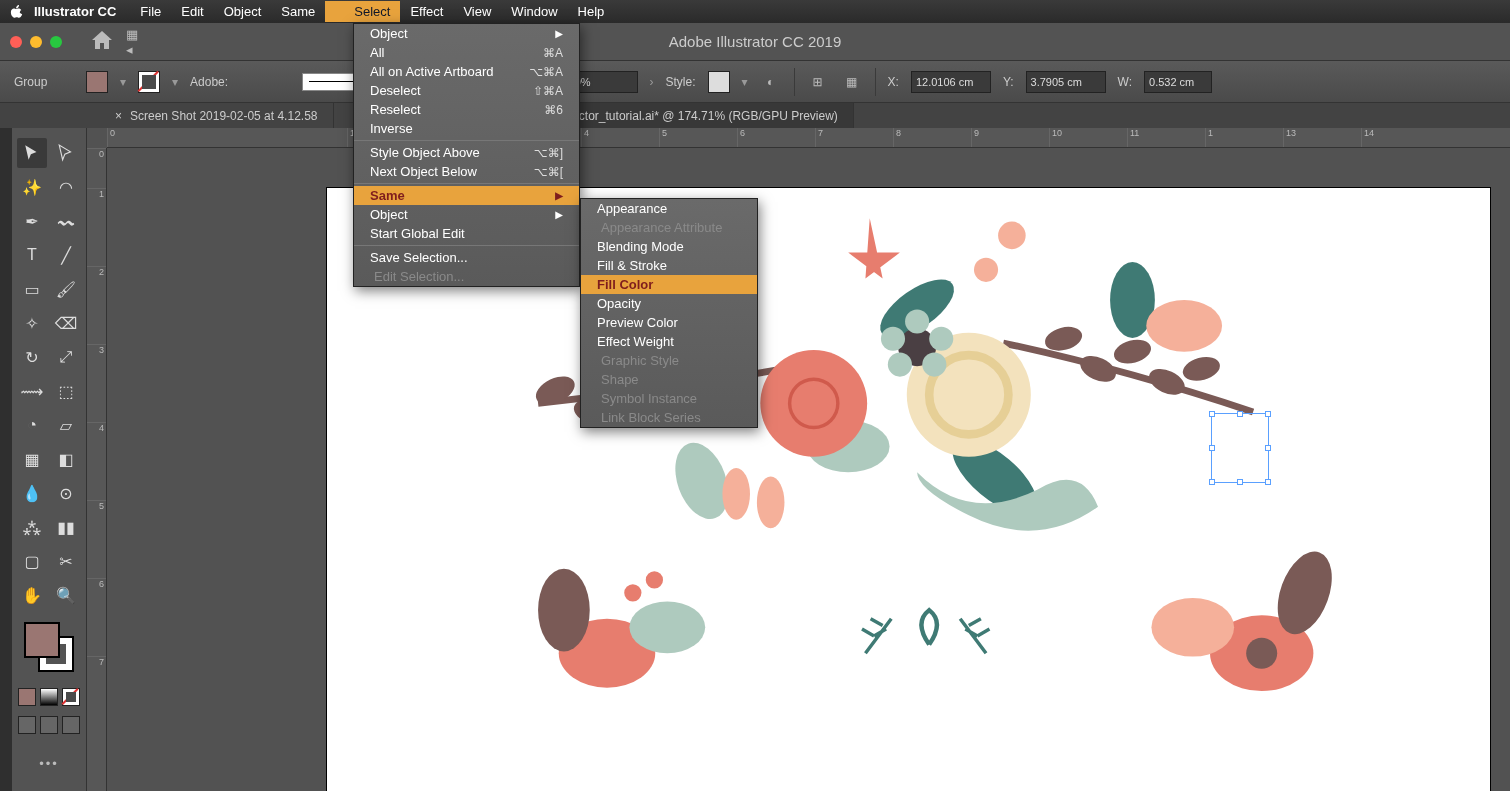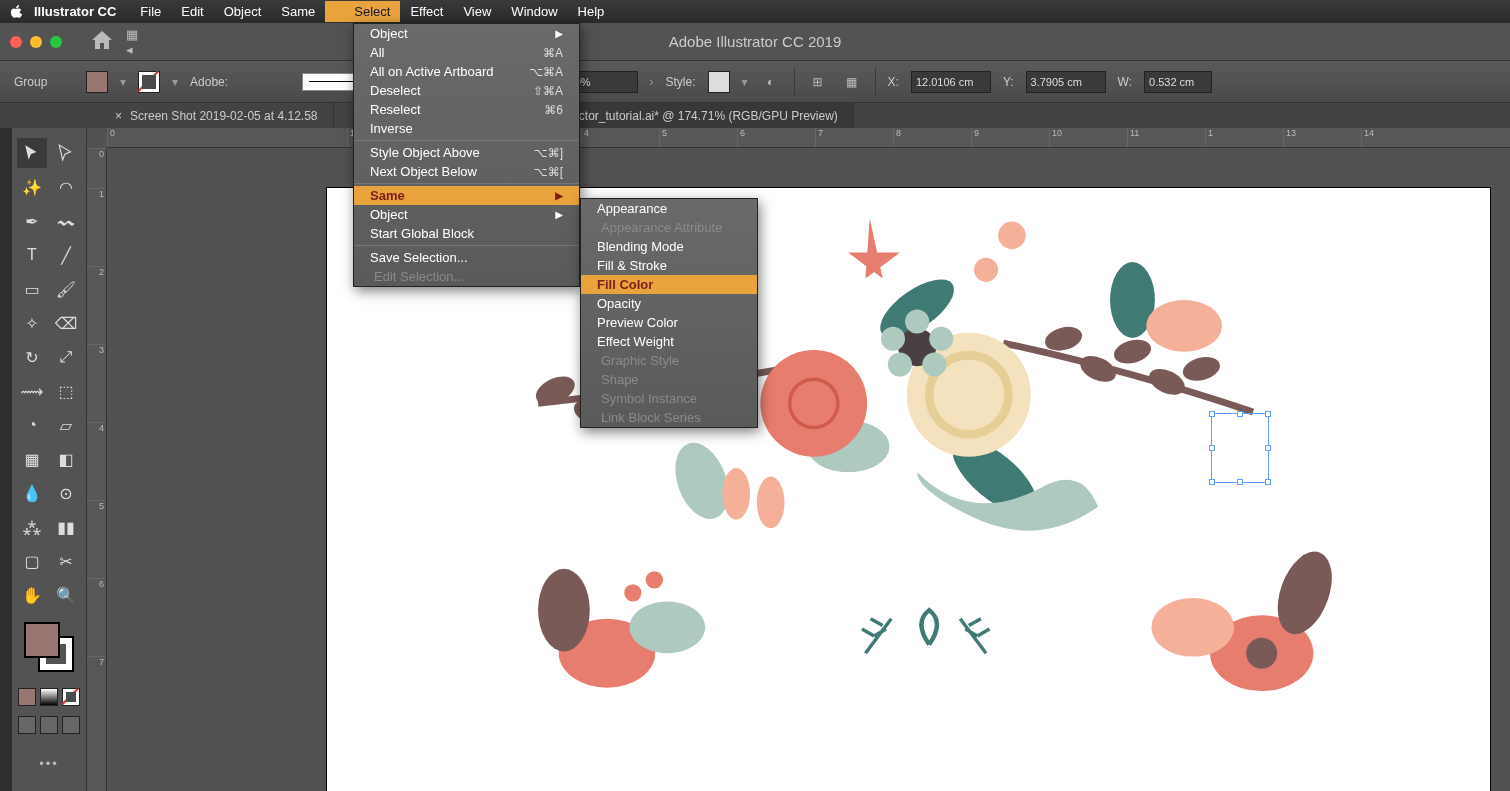--- a/index.html
+++ b/index.html
@@ -373,21 +373,21 @@
     <hr>
     <div class="row hl">
       <span>Same</span>
       <span class="arrow-r">▶</span>
     </div>
     <div class="row">
       <span>Object</span>
       <span class="arrow-r">▶</span>
     </div>
     <div class="row">
-      <span>Start Global Block</span>
+      <span>Start Global Edit</span>
     </div>
     <hr>
     <div class="row">
       <span>Save Selection...</span>
     </div>
     <div class="row disabled">
       <span>Edit Selection...</span>
     </div>
   </div>
 

